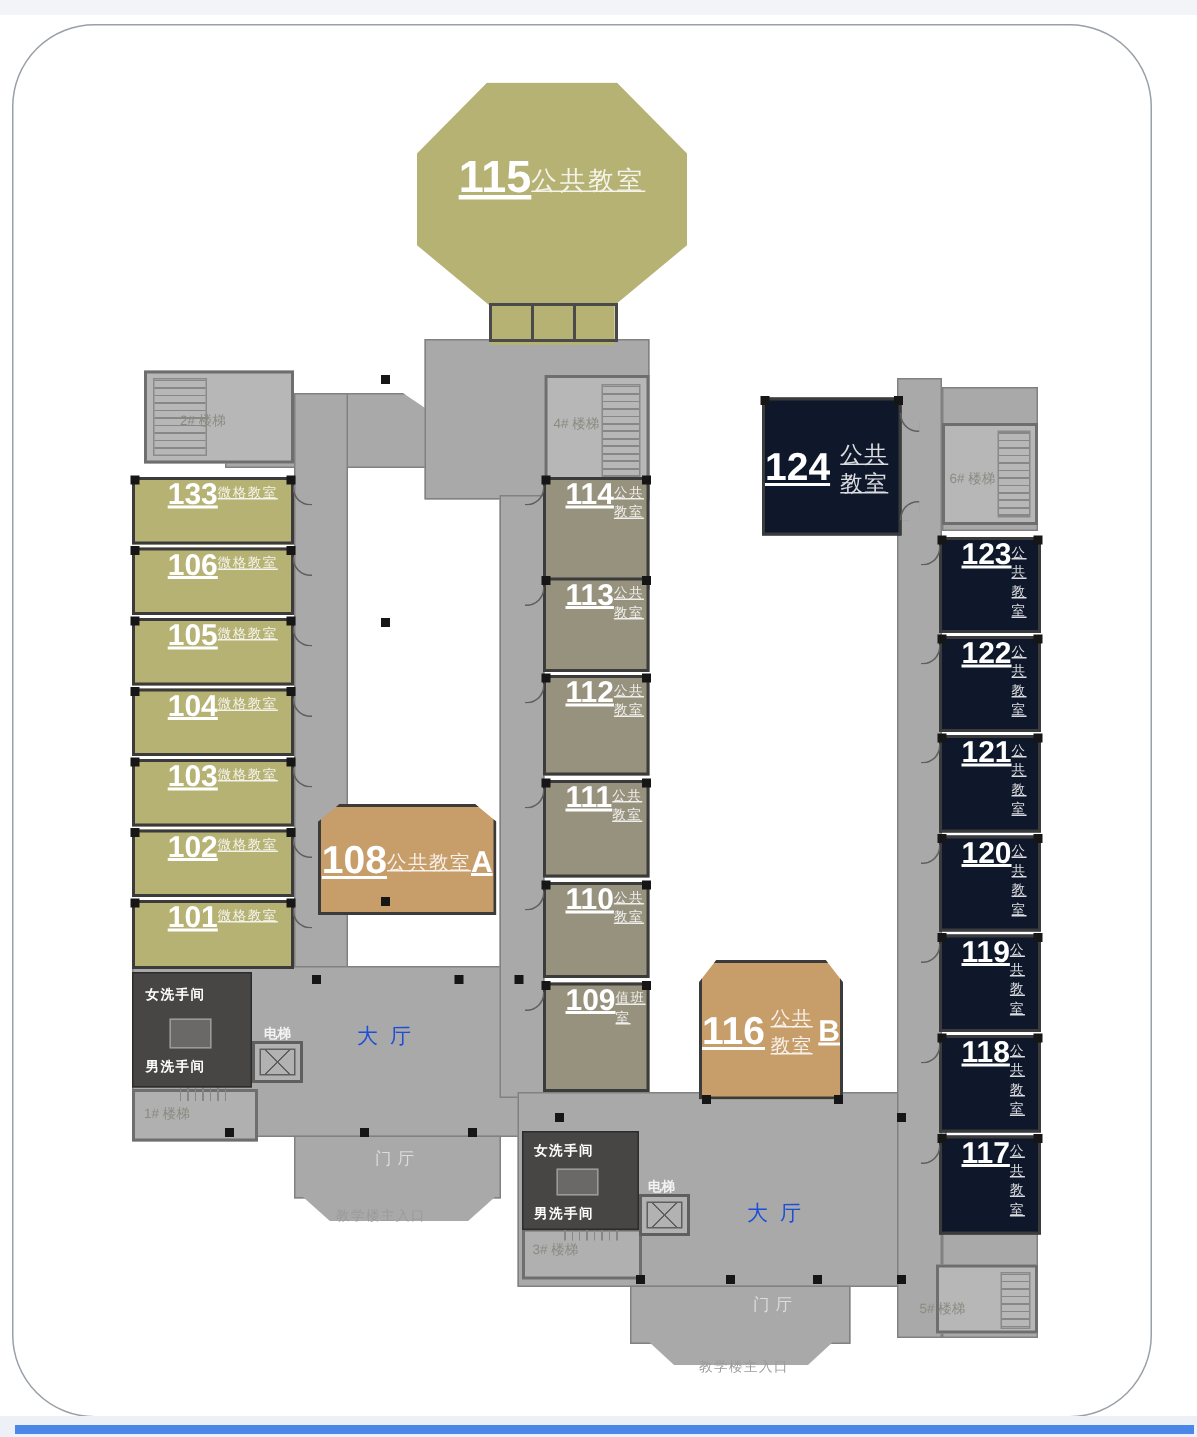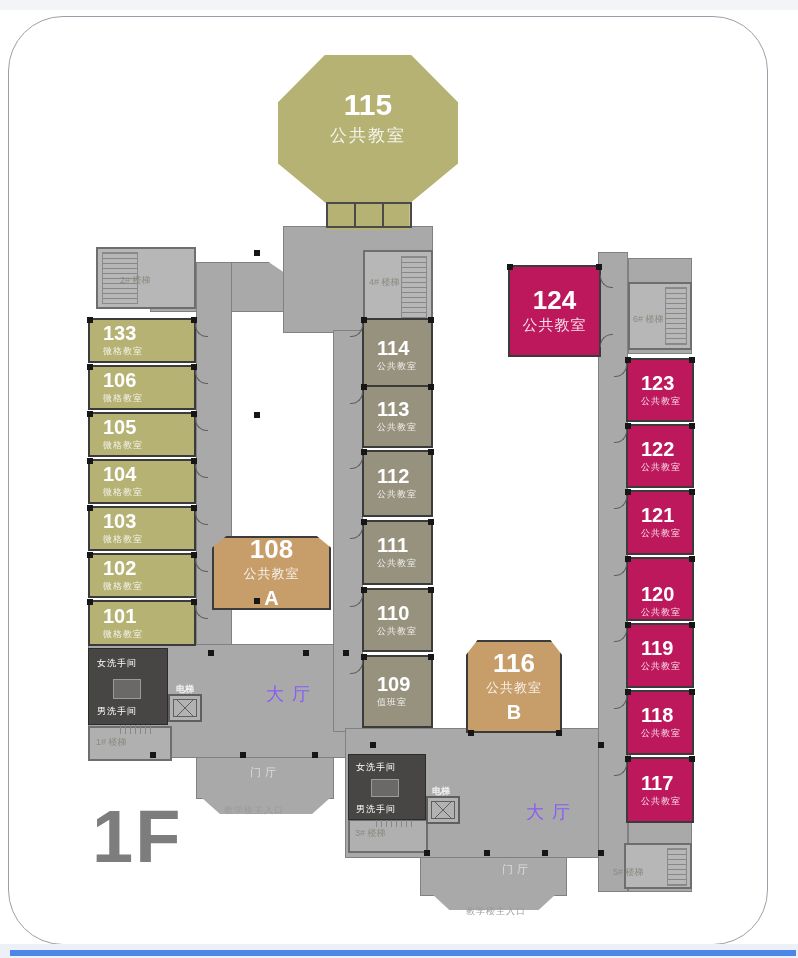--- a/index.html
+++ b/index.html
@@ -6,27 +6,27 @@
   #app{position:relative;width:798px;height:958px;background:#fff;overflow:hidden;}
   .topstrip{position:absolute;left:0;top:0;width:798px;height:10px;background:#f2f4f8;}
   .bottomstrip{position:absolute;left:0;top:944px;width:798px;height:14px;background:#edf0f6;}
   .accentline{position:absolute;left:10px;top:950px;width:786px;height:6px;}
   .card{position:absolute;left:8px;top:16px;width:758px;height:927px;border:1px solid #9aa0a8;border-radius:55px;background:#ffffff;}
   .plan{position:absolute;left:0;top:0;width:798px;height:958px;}
 
   .gray{position:absolute;background:#a9a9a9;border:1px solid #818181;box-sizing:border-box;}
   .porch{position:absolute;background:#a9a9a9;clip-path:polygon(0 0,100% 0,86% 100%,14% 100%);}
 
-  .room{position:absolute;border:2px solid #3b3b3b;box-sizing:border-box;color:#fff;display:flex;flex-direction:column;justify-content:center;padding-left:13px;z-index:3;}
+  .room{position:absolute;border:2px solid #3b3b3b;box-sizing:border-box;color:#fff;display:flex;flex-direction:row;justify-content:center;padding-left:13px;z-index:3;text-decoration:underline;}
   .room .rnum{font-weight:bold;font-size:20px;line-height:1;}
   .room .rlab{font-size:9px;opacity:.85;margin-top:2px;letter-spacing:1px;}
   .olive{background:#b5b274;}
   .sage{background:#97927e;}
   .tan{background:#c79d6a;}
-  .rust{background:#be185d;}
+  .rust{background:#0f172a;}
   .feature{align-items:center;text-align:center;padding-left:0;}
   .feature .rnum{font-size:26px;}
   .feature .rlab{font-size:13px;margin-top:3px;}
   .feature .rletter{font-size:20px;font-weight:bold;margin-top:4px;}
   .octagon{clip-path:polygon(26% 0,74% 0,100% 27%,100% 62%,73% 85%,73% 100%,27% 100%,27% 85%,0 62%,0 27%);border:none;padding-bottom:48px;z-index:2;}
   .octagon .rnum{font-size:30px;}
   .octagon .rlab{font-size:17px;margin-top:4px;letter-spacing:2px;}
   .chamfer{clip-path:polygon(12% 0,88% 0,100% 16%,100% 100%,0 100%,0 16%);}
 
   .room::before{content:"";position:absolute;left:-3px;top:-3px;width:6px;height:6px;background:#161616;}
@@ -35,30 +35,30 @@
 
   .door{position:absolute;width:12px;height:12px;z-index:4;}
   .door-r{right:-14px;top:4px;border-left:1px solid #5f5f5f;border-bottom:1px solid #5f5f5f;border-radius:0 0 0 12px;}
   .door-l{left:-14px;top:4px;border-right:1px solid #5f5f5f;border-bottom:1px solid #5f5f5f;border-radius:0 0 12px 0;}
 
   .stairbox{position:absolute;background:#b7b7b7;border:2px solid #6e6e6e;box-sizing:border-box;z-index:2;}
   .stair-glyph{position:absolute;background:repeating-linear-gradient(to bottom,#878787 0 1px,transparent 1px 5px);border:1px solid #8a8a8a;box-sizing:border-box;}
   .stair-label{position:absolute;font-size:9px;color:#8b8b82;white-space:nowrap;z-index:5;}
 
   .dark{position:absolute;background:#474645;border:1px solid #2c2c2c;box-sizing:border-box;color:#fff;z-index:4;}
-  .dlabel{position:absolute;font-size:9px;font-weight:normal;letter-spacing:1px;white-space:nowrap;color:#fff;}
+  .dlabel{position:absolute;font-size:9px;font-weight:bold;letter-spacing:1px;white-space:nowrap;color:#fff;}
   .fixture{position:absolute;border:1px solid #9a9a9a;background:#6a6968;}
 
   .elev-label{position:absolute;font-size:9px;font-weight:bold;color:#f2f2f2;z-index:5;white-space:nowrap;}
   .elev{position:absolute;border:2px solid #5f5f5f;background:#b2b2b2;box-sizing:border-box;padding:3px;z-index:5;}
   .elev .x{width:100%;height:100%;border:1px solid #5f5f5f;box-sizing:border-box;
     background:linear-gradient(45deg,transparent calc(50% - .7px),#5f5f5f calc(50% - .7px),#5f5f5f calc(50% + .7px),transparent calc(50% + .7px)),
                linear-gradient(135deg,transparent calc(50% - .7px),#5f5f5f calc(50% - .7px),#5f5f5f calc(50% + .7px),transparent calc(50% + .7px));}
 
-  .hall-label{position:absolute;color:#8b5cf6;font-size:18px;letter-spacing:8px;font-weight:500;z-index:5;white-space:nowrap;margin-left:28px;}
+  .hall-label{position:absolute;color:#1d4ed8;font-size:14px;letter-spacing:8px;font-weight:500;z-index:5;white-space:nowrap;}
   .foyer-label{position:absolute;color:#dcdcdc;font-size:11px;letter-spacing:4px;z-index:5;white-space:nowrap;}
   .caption{position:absolute;font-size:9px;color:#9b9b9b;letter-spacing:1px;filter:blur(.4px);z-index:6;white-space:nowrap;}
   .floor-big{position:absolute;font-size:74px;font-weight:800;color:#7d7d7d;letter-spacing:2px;z-index:6;line-height:1;}
   .dot{position:absolute;width:6px;height:6px;background:#161616;z-index:5;}
   .cells{position:absolute;display:flex;z-index:4;}
   .cells div{flex:1;border:2px solid #4a4a4a;margin-right:-2px;background:rgba(181,178,116,.6);}
 </style>
 </head>
 <body>
 
@@ -265,21 +265,20 @@
       </div>
 
     <div class="hall-label" style="left:238px;top:682px;">大厅</div>
     <div class="hall-label" style="left:498px;top:800px;">大厅</div>
     <div class="foyer-label" style="left:250px;top:765px;">门厅</div>
     <div class="foyer-label" style="left:502px;top:862px;">门厅</div>
 
     <div class="caption" style="left:224px;top:804px;">教学楼主入口</div>
     <div class="caption" style="left:466px;top:905px;">教学楼主入口</div>
 
-    <div class="floor-big" style="left:92px;top:800px;">1F</div>
 
     <div class="dot" style="left:208px;top:650px;"></div>
     <div class="dot" style="left:303px;top:650px;"></div>
     <div class="dot" style="left:343px;top:650px;"></div>
     <div class="dot" style="left:150px;top:752px;"></div>
     <div class="dot" style="left:240px;top:752px;"></div>
     <div class="dot" style="left:312px;top:752px;"></div>
     <div class="dot" style="left:370px;top:742px;"></div>
     <div class="dot" style="left:468px;top:730px;"></div>
     <div class="dot" style="left:556px;top:730px;"></div>

